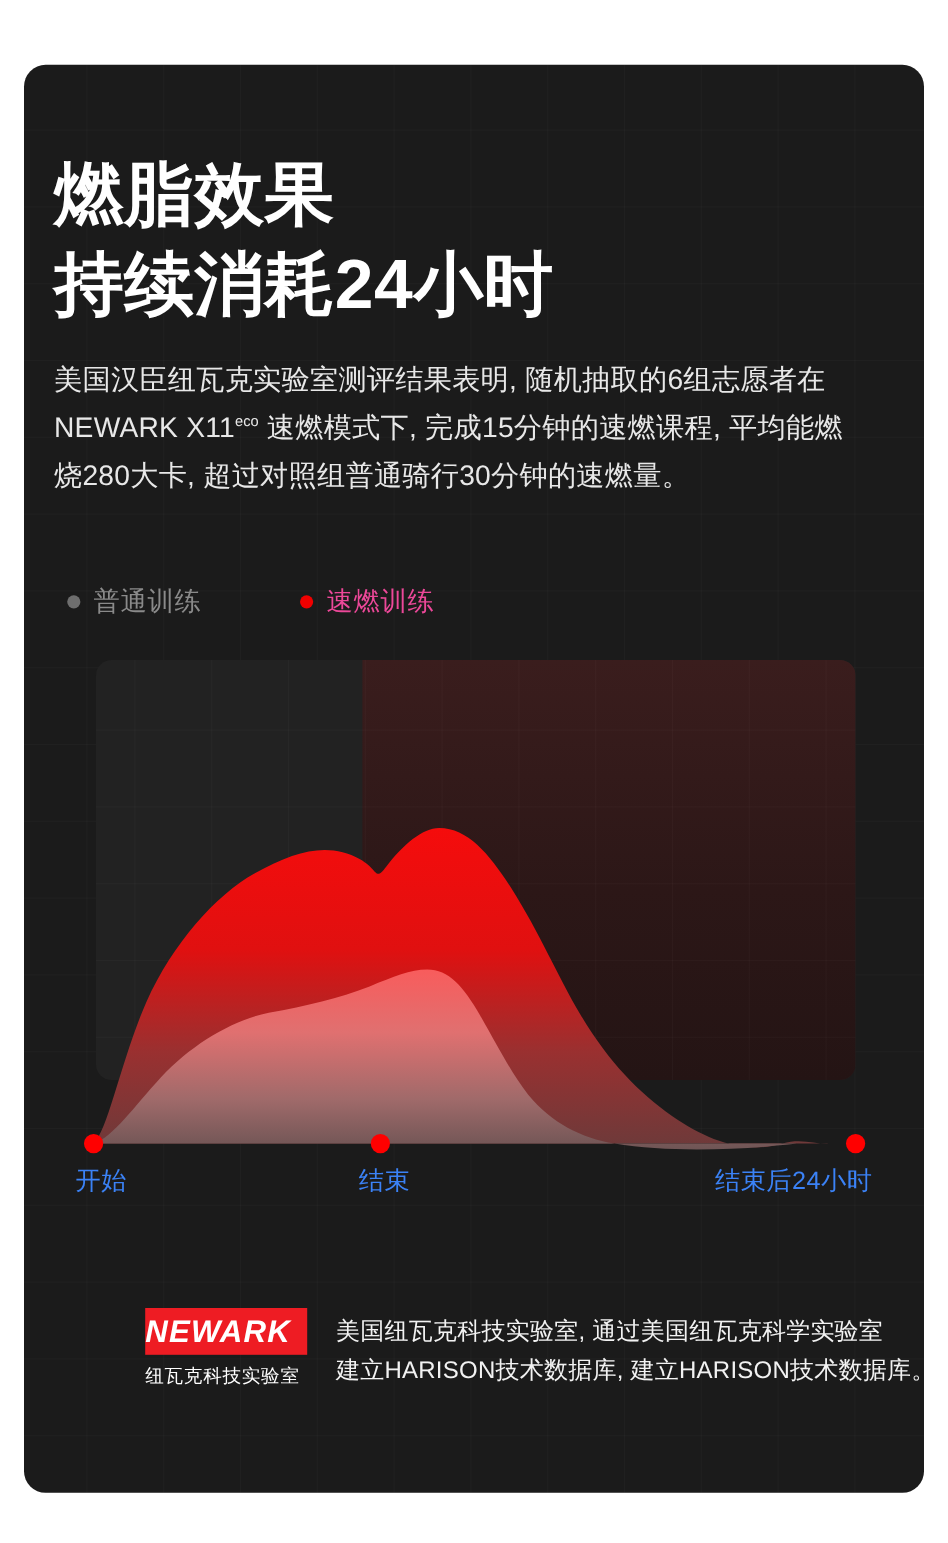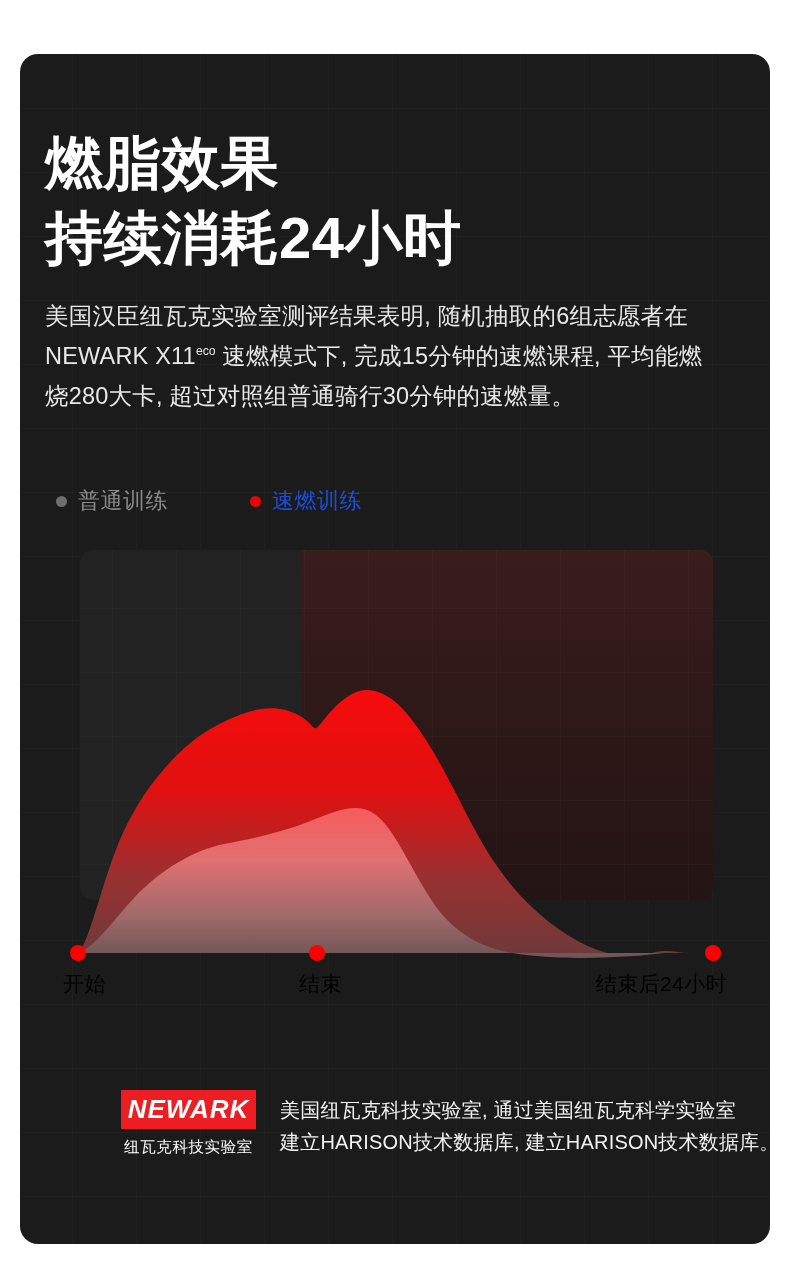--- a/index.html
+++ b/index.html
@@ -86,21 +86,21 @@
     width: 11px;
     height: 11px;
     border-radius: 50%;
     flex: none;
   }
   .legend-label {
     font-size: 22px;
     letter-spacing: 0.5px;
   }
   .legend-item.normal .legend-label { color: #8a8a8a; }
-  .legend-item.burn   .legend-label { color: #1d4ed8; }
+  .legend-item.burn   .legend-label { color: #ec4899; }
 
   
   .chart {
     position: absolute;
     left: 60px;
     top: 550px;
     width: 693px;
     height: 450px;
   }
   .chart-panel {
@@ -150,39 +150,39 @@
 
   .axis-labels {
     position: absolute;
     left: 0;
     top: 420px;
     width: 693px;
     height: 40px;
   }
   .axis-label {
     position: absolute;
-    color: #000000;
+    color: #3b82f6;
     font-size: 21px;
     letter-spacing: 0.4px;
     white-space: nowrap;
   }
   .axis-label.start  { left: 3px; }
   .axis-label.end    { left: 239px; }
   .axis-label.after  { right: 26px; }
 
   
   .footer {
     position: absolute;
     left: 121px;
     top: 1090px;
     display: flex;
     align-items: flex-start;
     gap: 24px;
   }
-  .brand { width: 135px; text-align: center; }
+  .brand { width: 135px; }
   .brand-badge {
     background: #ee1c23;
     color: #ffffff;
     font-size: 26px;
     font-weight: bold;
     font-style: italic;
     letter-spacing: 1px;
     padding: 5px 0 6px;
     line-height: 1.08;
   }

